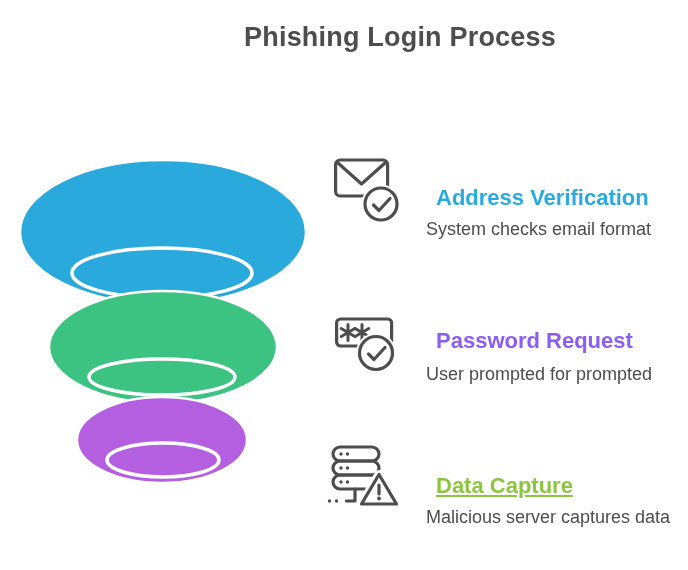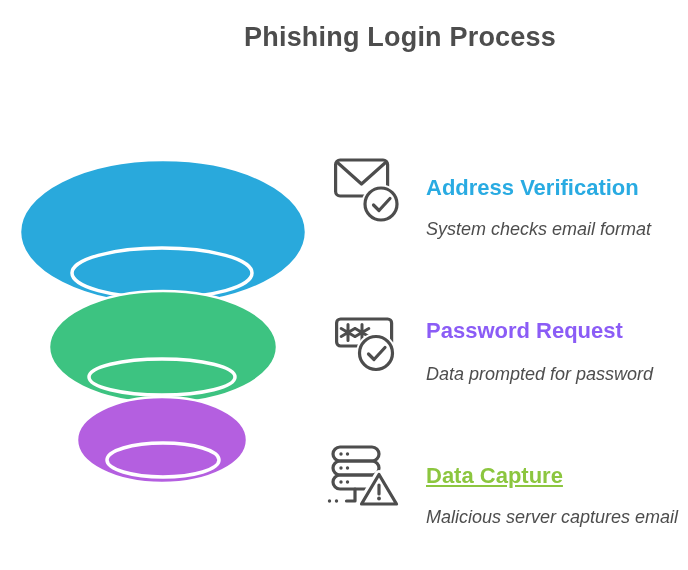--- a/index.html
+++ b/index.html
@@ -15,26 +15,26 @@
   .funnel{position:absolute;left:0;top:140px;width:344px;height:430px;}
   .funnel .stage{stroke:#fff;stroke-width:2.5;}
   .funnel .ring{fill:none;stroke:#fff;stroke-width:3.5;}
   .icon{position:absolute;overflow:visible;color:var(--ink,#4D4D4D);}
   .icon .ln{fill:none;stroke:currentColor;stroke-width:3.2;stroke-linecap:round;stroke-linejoin:round;}
   .icon .ln-thin{fill:none;stroke:currentColor;stroke-width:3;stroke-linecap:round;}
   .icon .halo{fill:#fff;stroke:#fff;stroke-width:9;stroke-linejoin:round;}
   .icon .fillwhite{fill:#fff;}
   .icon .dot{fill:currentColor;stroke:none;}
   .step-heading{
-    position:absolute;left:426px;margin:0;font-size:22px;font-weight:700;
+    position:absolute;left:426px;margin:10px;font-size:22px;font-weight:700;
     line-height:24px;white-space:nowrap;
   }
   .step-desc{
     position:absolute;left:426px;margin:0;font-size:18px;line-height:22px;
-    color:var(--ink,#4D4D4D);white-space:nowrap;font-style:italic;
+    color:var(--ink,#4D4D4D);white-space:nowrap;
   }
 </style>
 </head>
 <body>
 
 <div class="canvas">
 
   <h1 class="title">Phishing Login Process</h1>
 
   <svg class="funnel" viewBox="0 0 344 430">
@@ -60,36 +60,36 @@
     <rect class="ln" x="1.6" y="2" width="55" height="27" rx="4"></rect>
     <g>
       <path class="ln-thin" d="M13,7.5 L13,23.5 M6.2,11.5 L19.8,19.5 M19.8,11.5 L6.2,19.5"></path>
       <path class="ln-thin" d="M27,7.5 L27,23.5 M20.2,11.5 L33.8,19.5 M33.8,11.5 L20.2,19.5"></path>
     </g>
     <circle class="fillwhite" cx="41" cy="36" r="20"></circle>
     <circle class="ln fillwhite" cx="41" cy="36" r="16.5"></circle>
     <path class="ln" d="M33.5,37 l5.5,5.5 l11,-12"></path>
   </svg>
   <div class="step-heading" style="top: 319px; color: #8b5cf6;">Password Request</div>
-  <div class="step-desc" style="top:363px;">Data prompted for password</div>
+  <div class="step-desc" style="top:363px;">User prompted for prompted</div>
 
   <svg class="icon" style="left:326px;top:444px;width:72px;height:64px;" viewBox="0 0 72 64">
     <rect class="ln" x="7" y="3" width="46" height="14" rx="7"></rect>
     <rect class="ln" x="7" y="17" width="46" height="14" rx="7"></rect>
     <rect class="ln" x="7" y="31" width="46" height="14" rx="7"></rect>
     <circle class="dot" cx="15" cy="10" r="1.7"></circle>
       <circle class="dot" cx="21.5" cy="10" r="1.7"></circle>
     <circle class="dot" cx="15" cy="24" r="1.7"></circle>
       <circle class="dot" cx="21.5" cy="24" r="1.7"></circle>
     <circle class="dot" cx="15" cy="38" r="1.7"></circle>
       <circle class="dot" cx="21.5" cy="38" r="1.7"></circle>
     <path class="ln" d="M29,45 L29,57 L20.5,57"></path>
     <circle class="dot" cx="3.5" cy="57" r="1.7"></circle>
       <circle class="dot" cx="10.5" cy="57" r="1.7"></circle>
     <path class="halo" d="M53,30.5 L70.5,60 L35.5,60 Z"></path>
     <path class="ln fillwhite" d="M53,30.5 L70.5,60 L35.5,60 Z"></path>
     <path class="ln" d="M53,41 L53,50"></path>
     <circle class="dot" cx="53" cy="54.5" r="1.9"></circle>
   </svg>
   <div class="step-heading" style="top: 464px; color: rgb(140, 198, 63); text-decoration: underline;">Data Capture</div>
-  <div class="step-desc" style="top:506px;">Malicious server captures email</div>
+  <div class="step-desc" style="top:506px;">Malicious server captures data</div>
 
 </div>
 
 </body></html>

